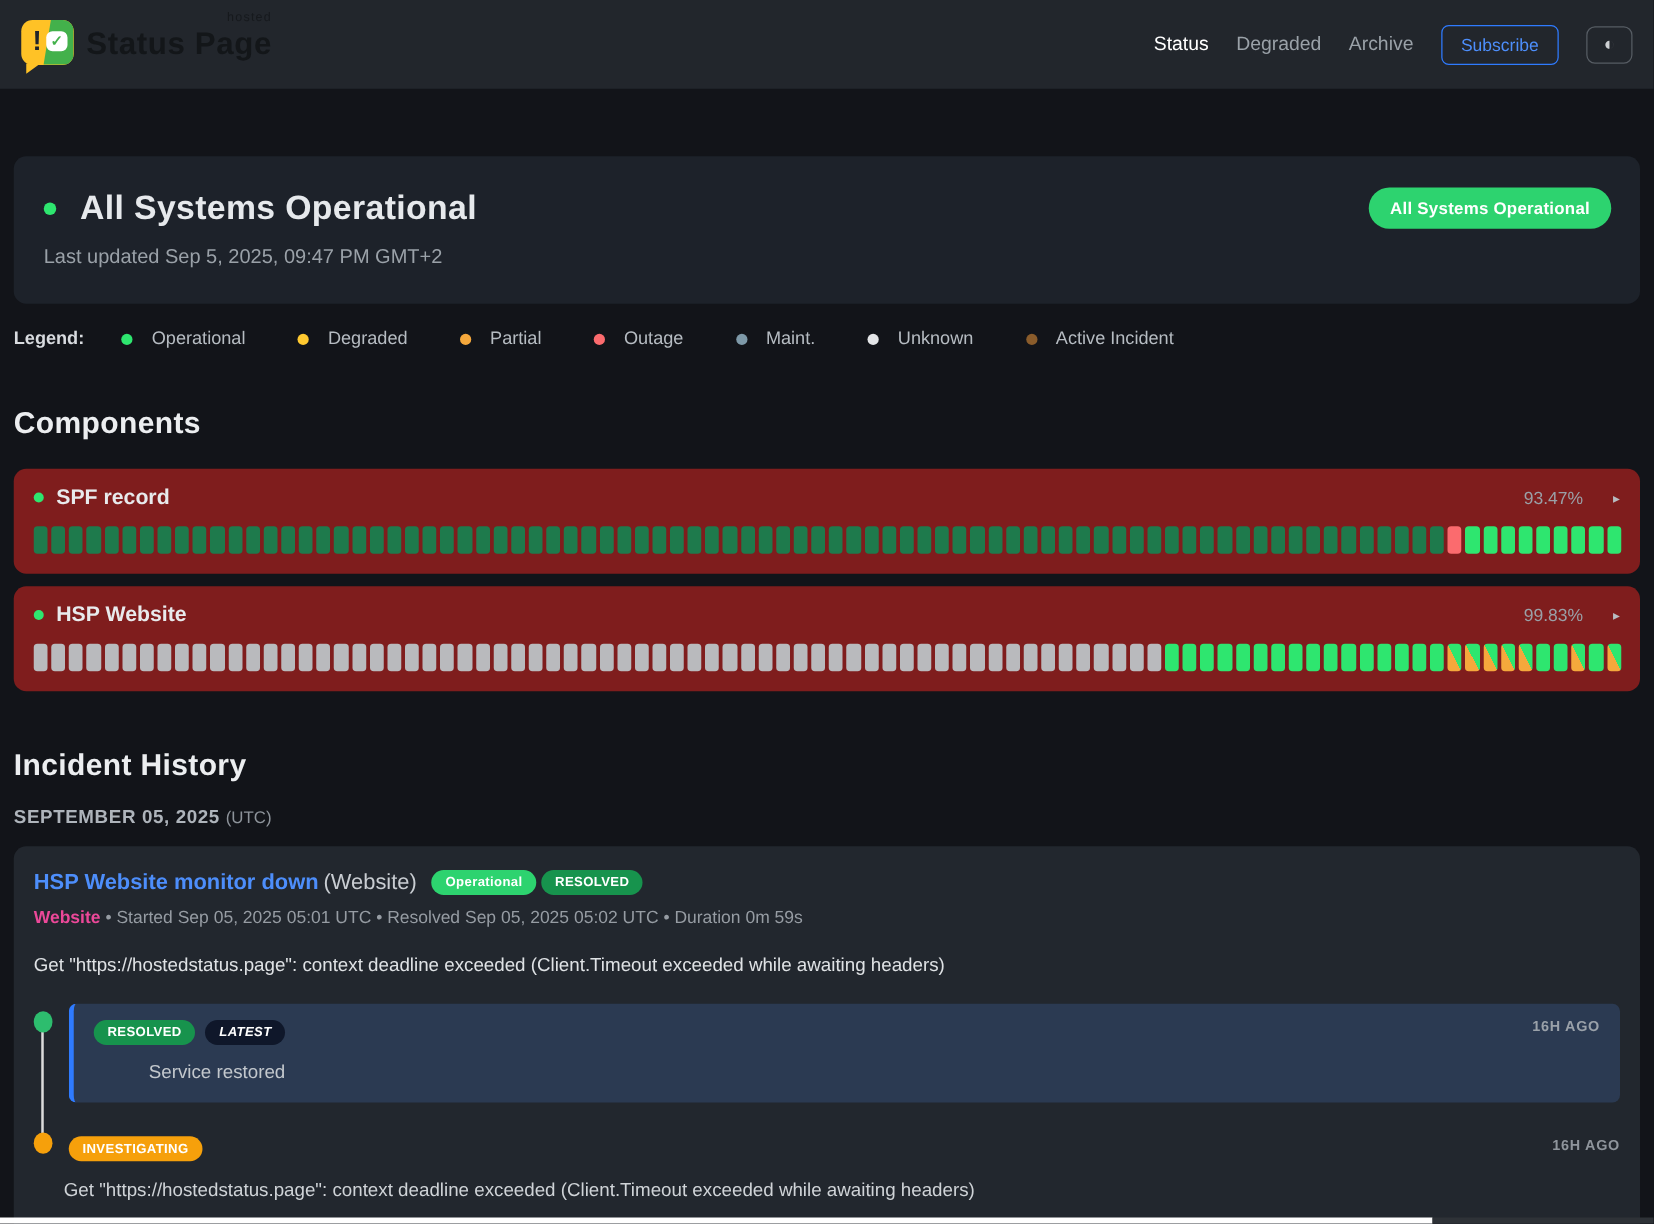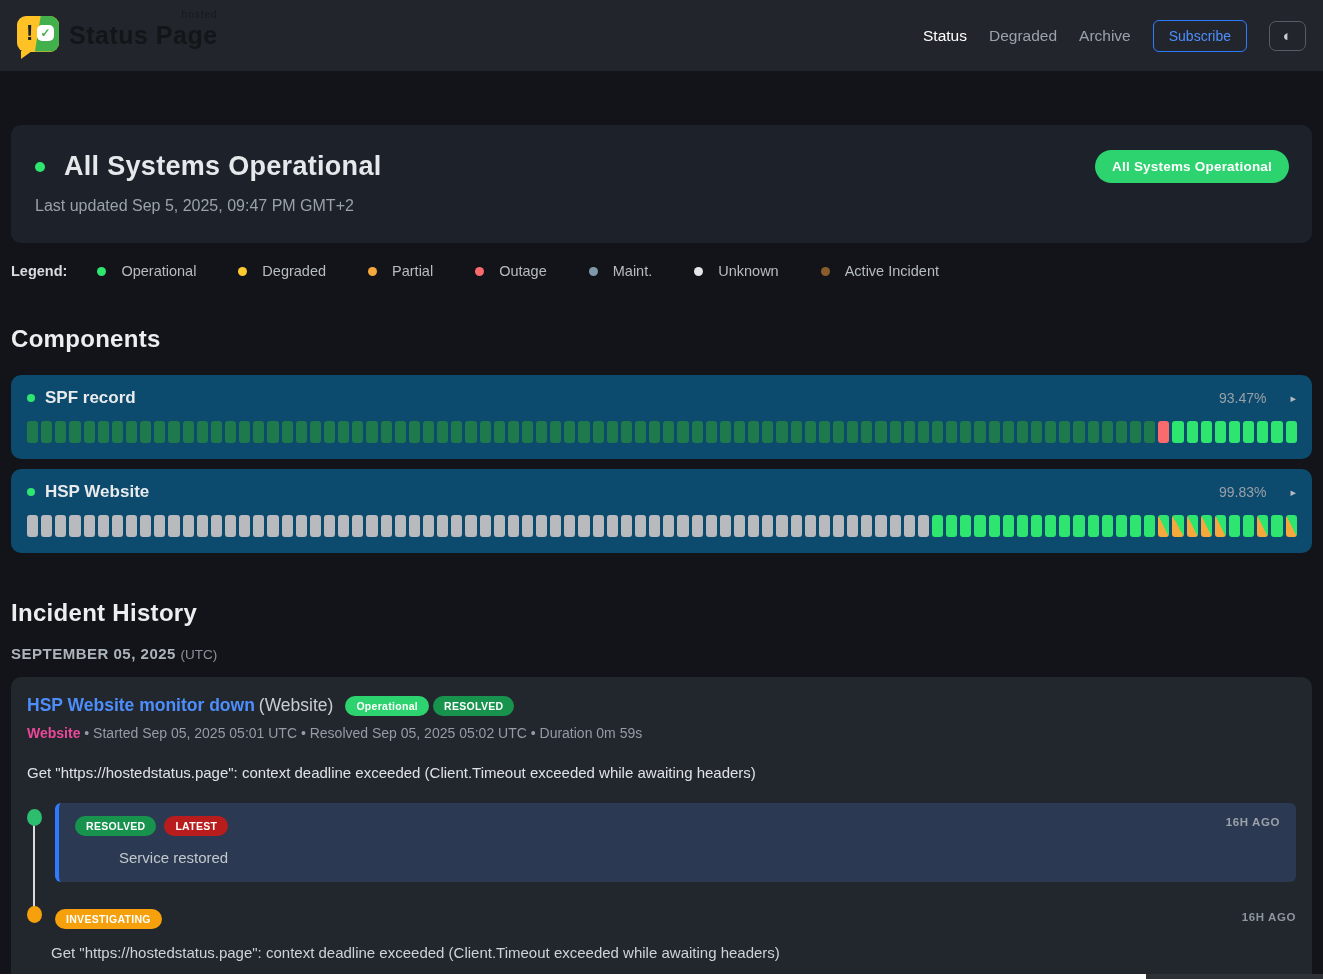--- a/index.html
+++ b/index.html
@@ -76,21 +76,21 @@
     padding:9px 17px; border-radius:17px; letter-spacing:0.2px;
   }
   
   .legend { margin-top:20px; display:flex; align-items:center; font-size:14.5px; color:#b6bcc2; }
   .legend-label { font-weight:bold; color:#d8dbdf; margin-right:30px; }
   .legend-item { display:flex; align-items:center; gap:15px; margin-right:42px; }
   .legend-dot { width:9px; height:9px; border-radius:50%; flex:none; }
   
   .section-heading { margin-top:46px; font-size:24px; font-weight:bold; color:#eceef0; letter-spacing:0.3px; }
   .component-card {
-    margin-top:22px; background:#0c4a6e; border-radius:10px; padding:13px 16px 16px;
+    margin-top:22px; background:#7f1d1d; border-radius:10px; padding:13px 16px 16px;
   }
   .component-card + .component-card { margin-top:10px; }
   .component-head { display:flex; align-items:center; cursor:pointer; }
   .component-dot { width:8px; height:8px; border-radius:50%; background:#2ee66f; margin-right:10px; flex:none; }
   .component-name { font-size:17px; font-weight:bold; color:#e8eaec; }
   .component-right { margin-left:auto; display:flex; align-items:center; gap:24px; }
   .component-uptime { font-size:14px; color:#9aa0a7; }
   .component-arrow { font-size:11px; color:#b7bbc0; cursor:pointer; }
   .bars { margin-top:13px; display:flex; gap:3px; height:22px; }
   .bar { flex:1; border-radius:3px; }
@@ -107,21 +107,21 @@
   }
   .incident-title-row { display:flex; align-items:center; gap:4px; }
   .incident-link { font-size:17.5px; font-weight:bold; color:#4d8efb; text-decoration:none; cursor:pointer; }
   .incident-title-suffix { font-size:17.5px; color:#c9cdd2; }
   .pill {
     color:#fff; font-size:10.5px; font-weight:bold; padding:4px 11px; border-radius:11px;
     letter-spacing:0.3px; display:inline-block;
   }
   .pill-operational { background:#2dd36f; margin-left:8px; }
   .pill-resolved   { background:#17934d; }
-  .pill-latest     { background:#b91c1c; }
+  .pill-latest     { background:#0f172a;font-style:italic; }
   .pill-investigating { background:#f6a00b; }
   .incident-meta { margin-top:9px; font-size:14px; color:#969ca3; }
   .incident-meta b { color:#ec4899; }
   .incident-desc { margin-top:23px; font-size:15px; color:#dfe2e5; }
   .timeline { margin-top:22px; position:relative; padding-left:28px; }
   .tl-line { position:absolute; left:6px; top:22px; width:2px; height:88px; background:#dcdcdc; }
   .tl-dot { position:absolute; left:0; width:15px; height:17px; border-radius:50%; }
   .tl-dot-1 { top:6px;  background:#2dbd6e; }
   .tl-dot-2 { top:103px; background:#f6a00b; }
   .update-box {

